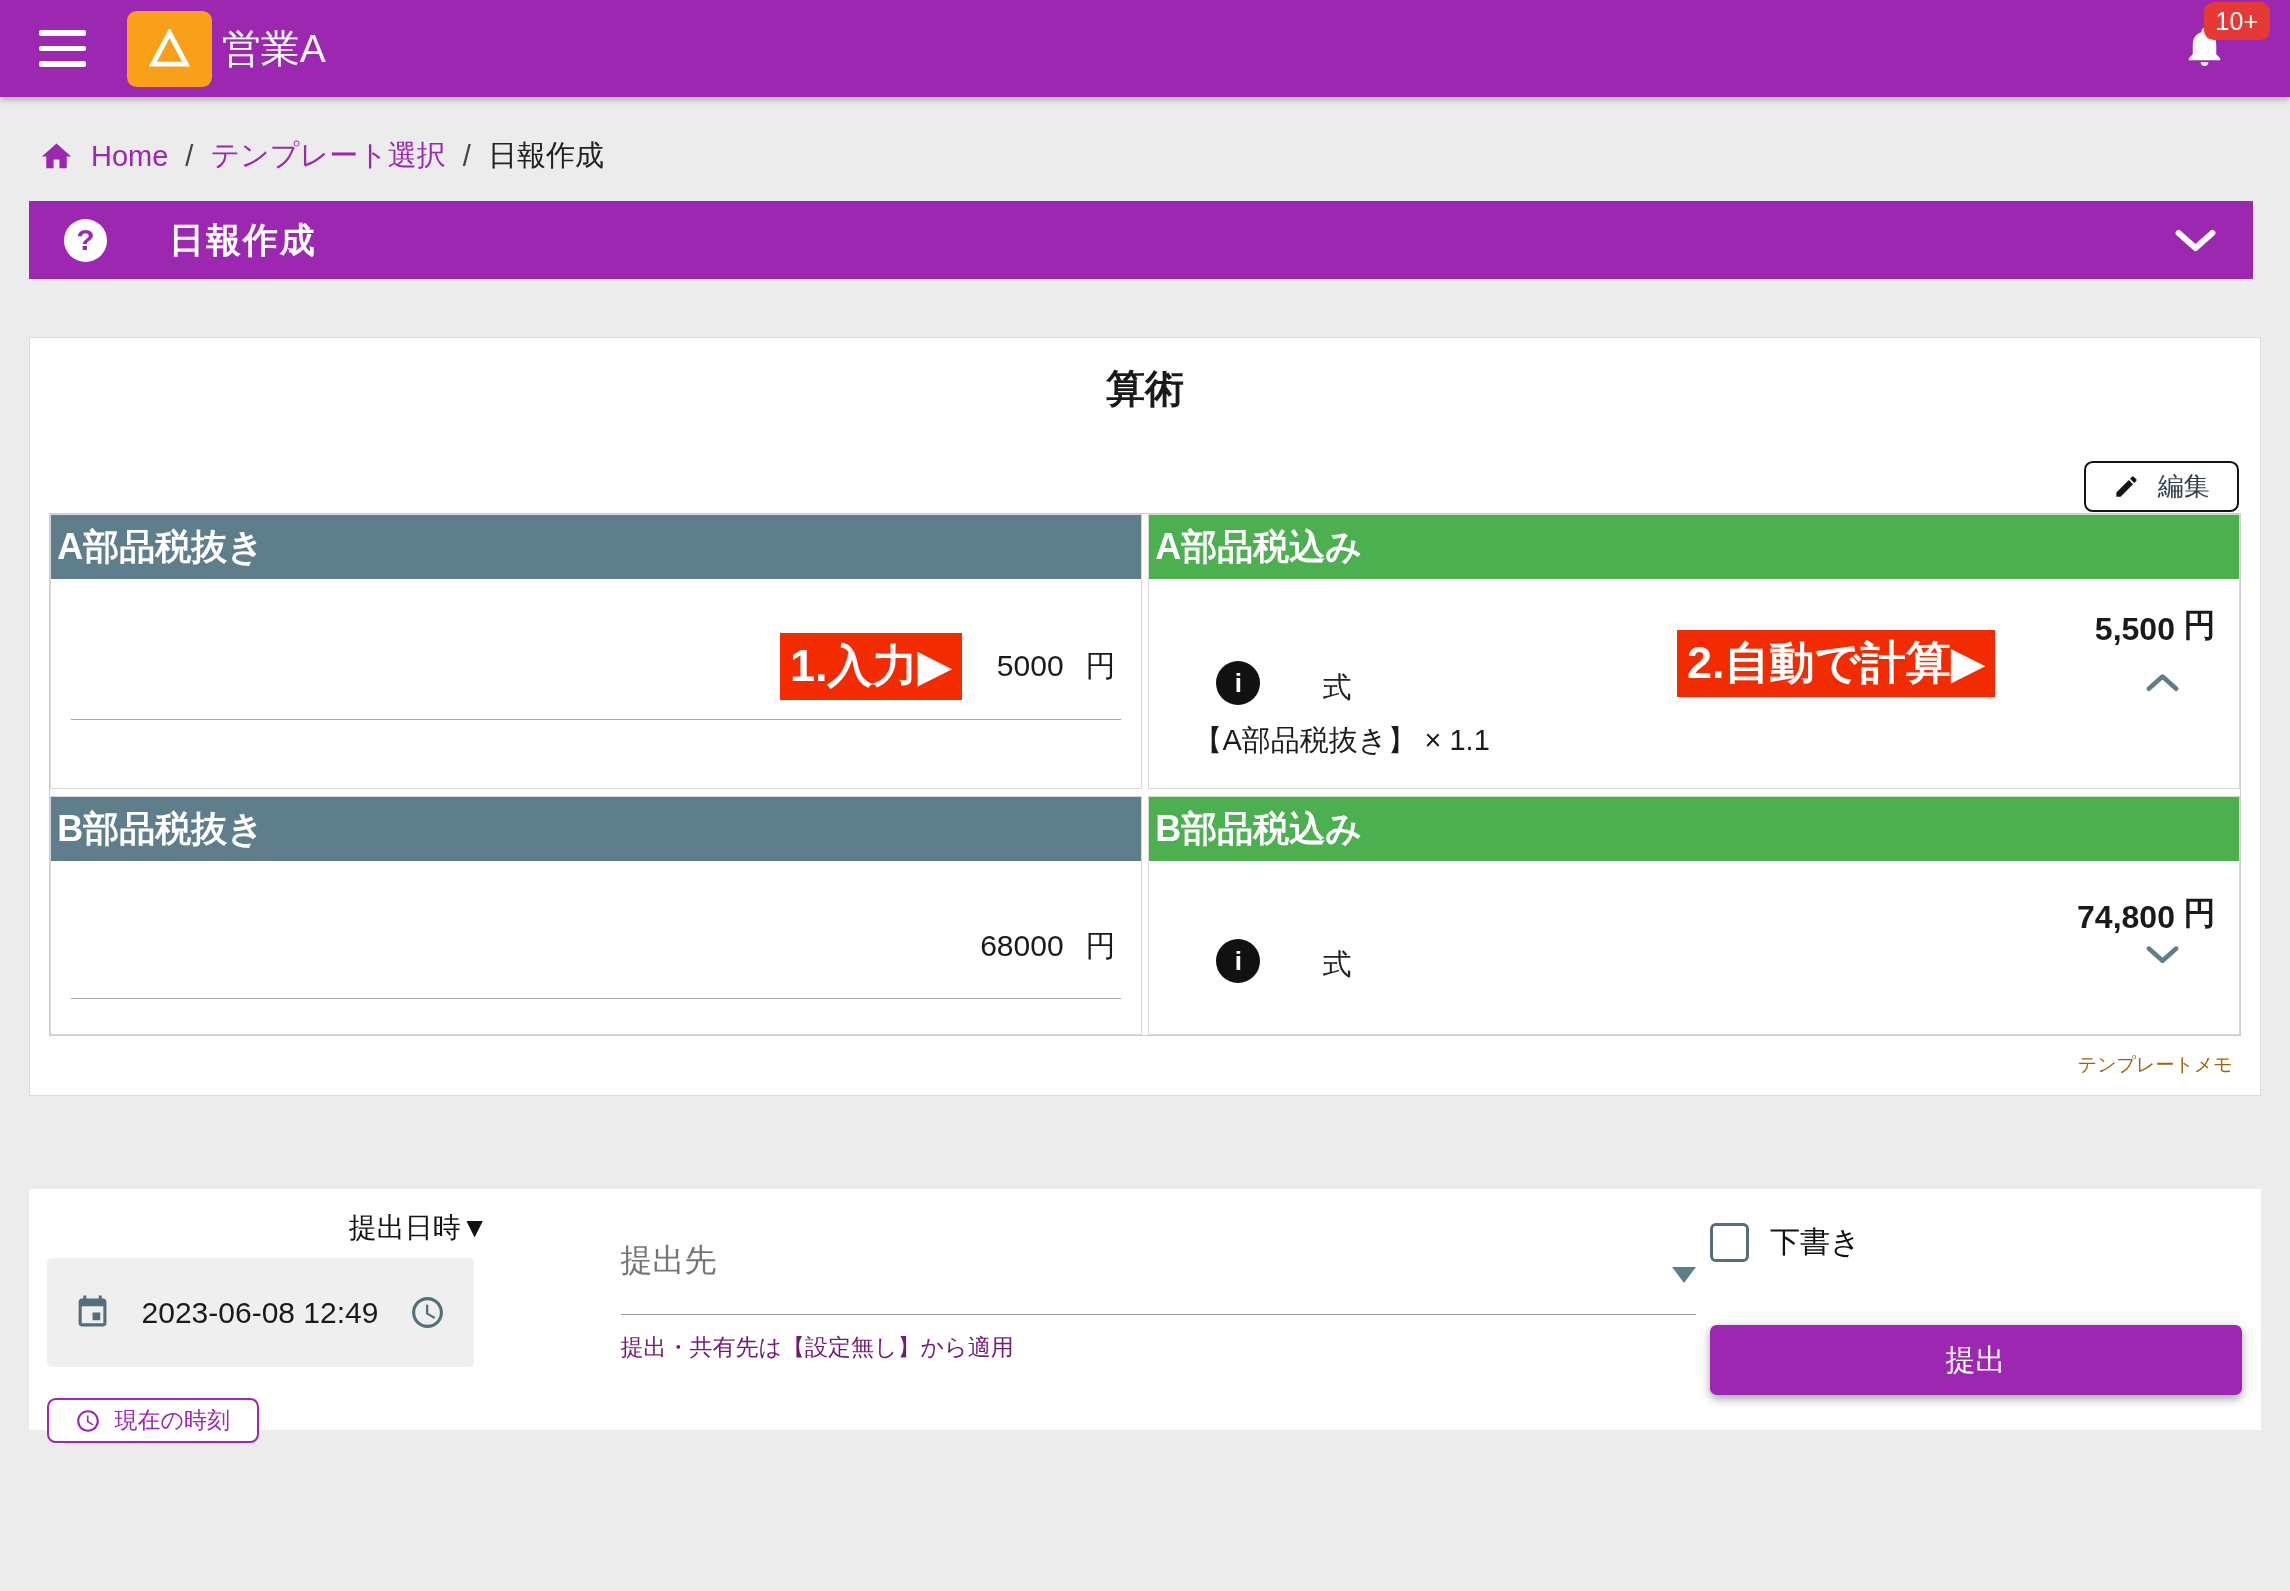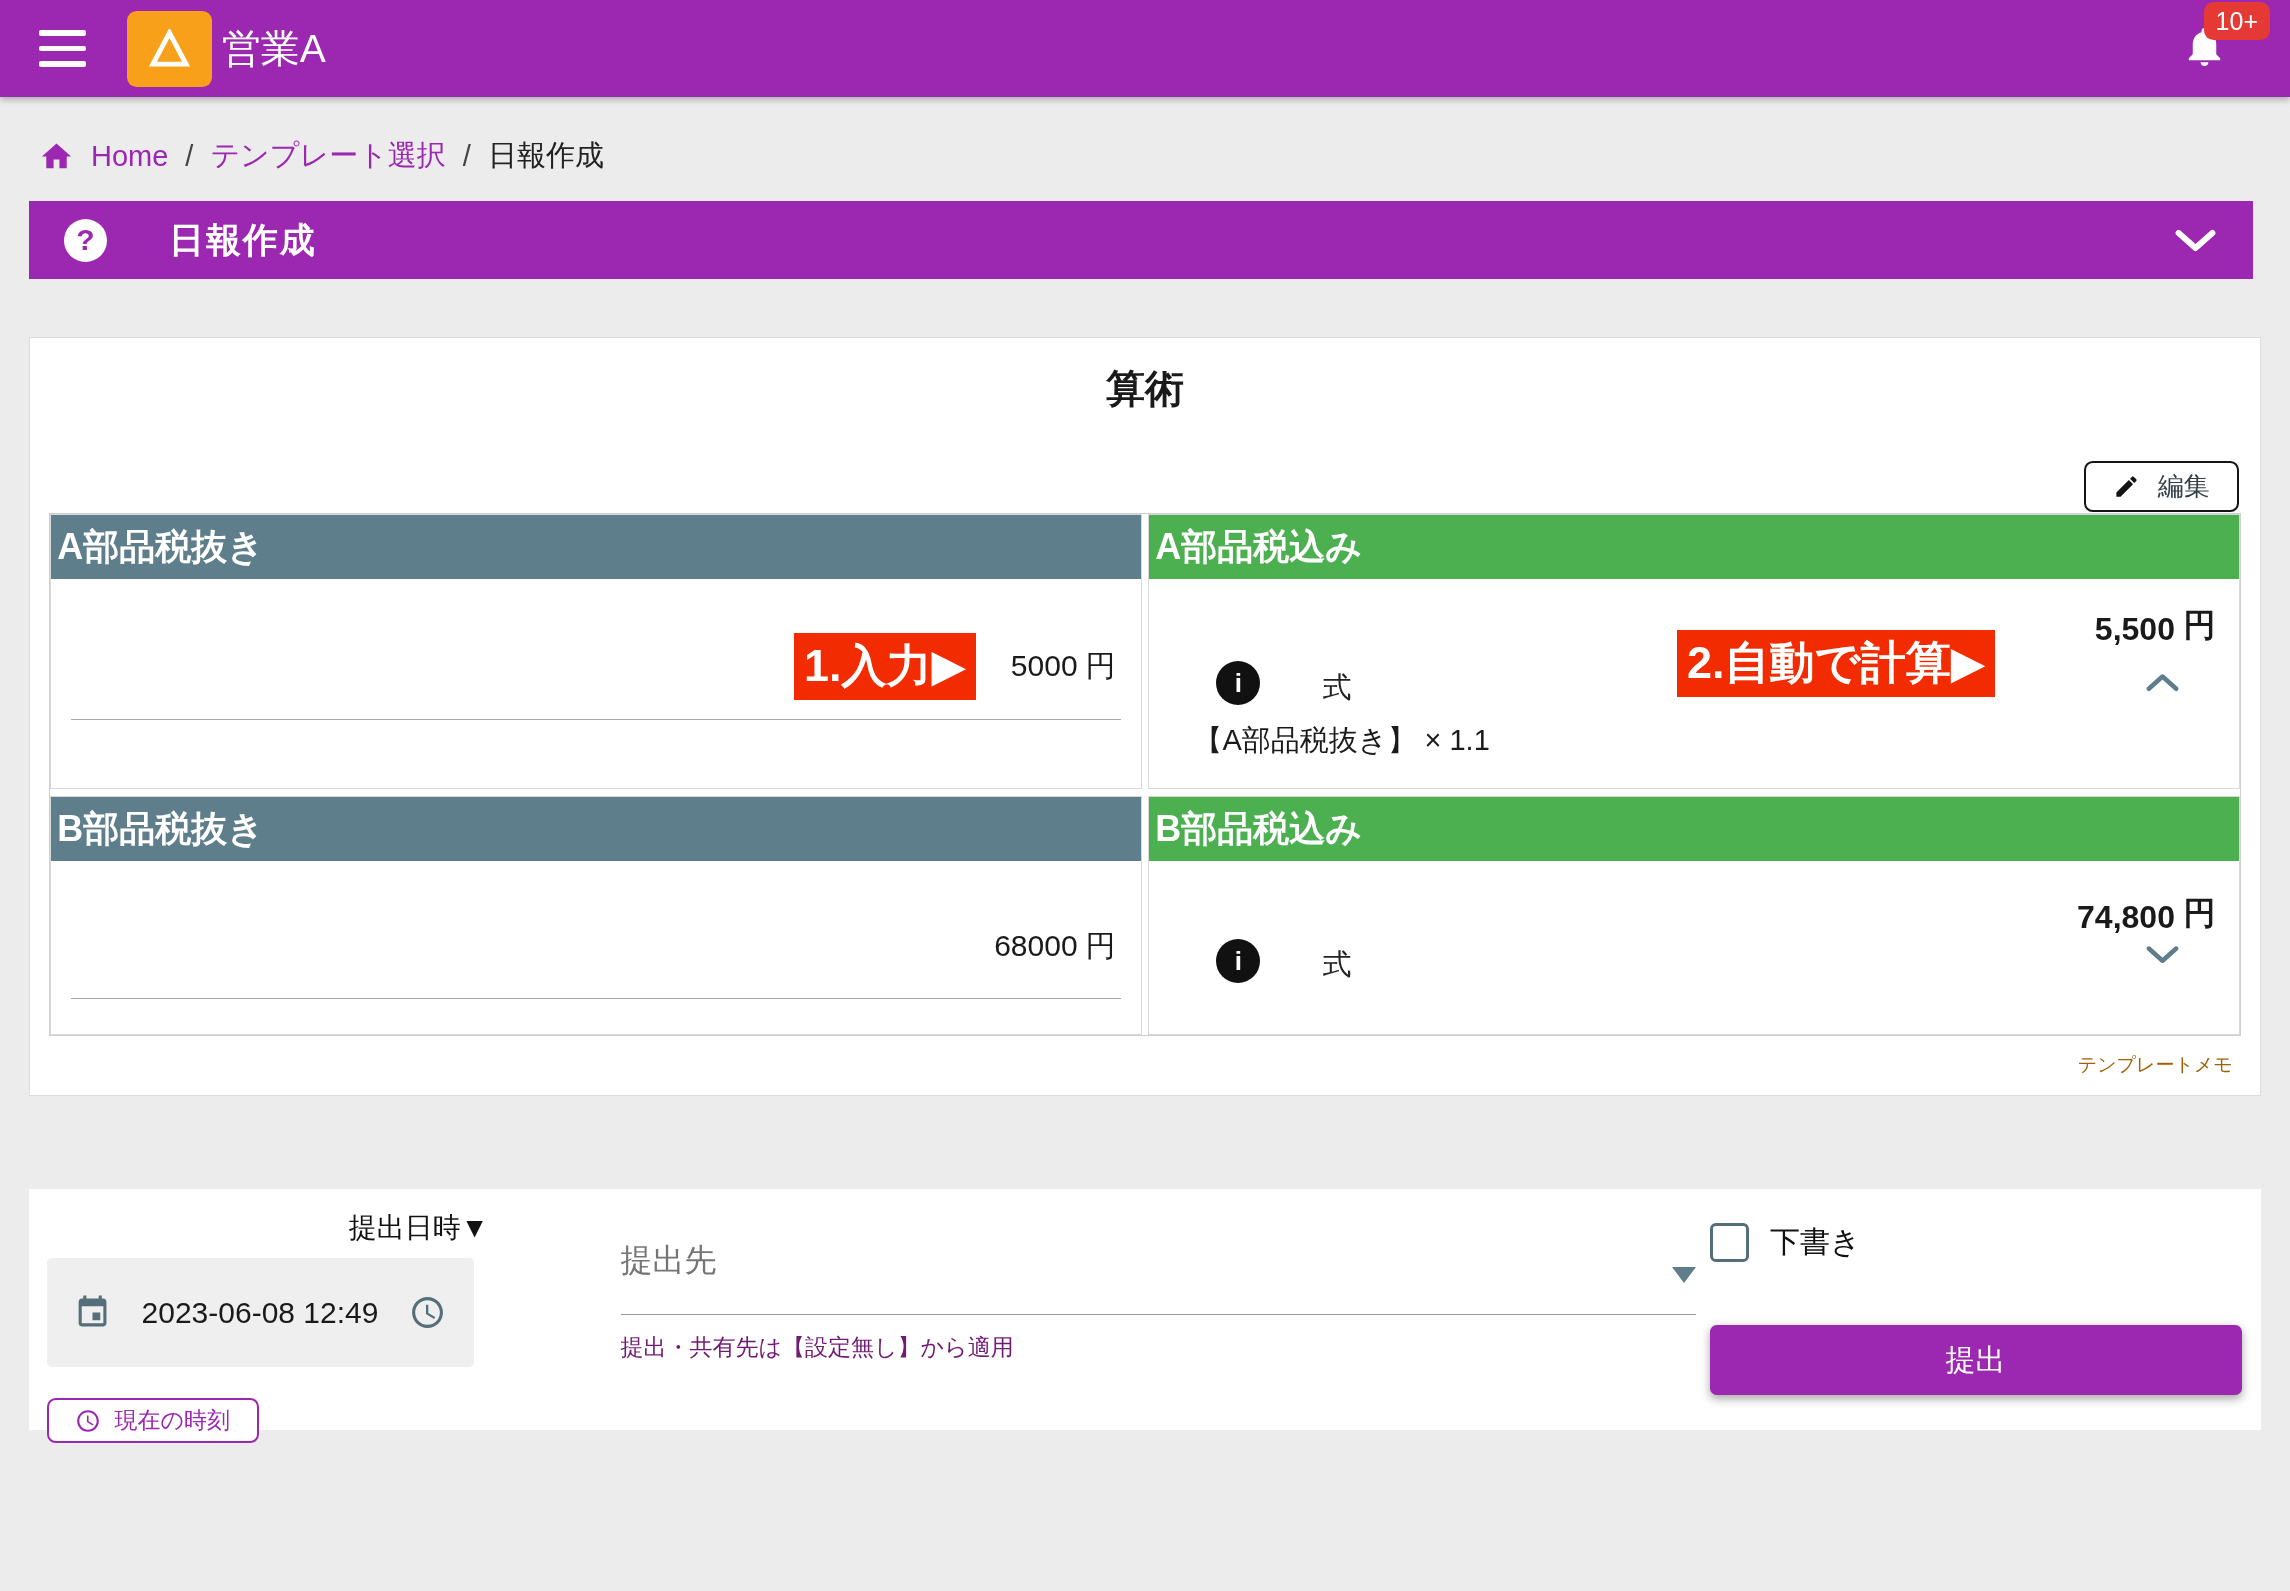--- a/index.html
+++ b/index.html
@@ -92,21 +92,21 @@
   .cell-body { position:relative; background:#fff; }
   .body-a { height:209px; }
   .body-b { height:173px; }
 
   .value-row {
     position:absolute; right:25px;
     display:flex; align-items:center; gap:35px;
   }
   .row-a { top:53px; height:68px; }
   .row-b { top:51px; height:68px; }
-  .field-value { font-size:30px; color:#1a1a1a; display:flex; align-items:baseline; gap:8px; }
+  .field-value { font-size:30px; color:#1a1a1a; display:flex; align-items:baseline; gap:22px; }
   .callout {
     background:#f22c00; color:#fff;
     font-size:45px; font-weight:bold; line-height:1.25;
     padding:4.9px 9.7px; white-space:nowrap;
   }
   .input-underline {
     position:absolute; left:19.4px; right:19.4px;
     border-bottom:1.9px solid #a8a8a8;
   }
   .ul-a { bottom:68px; }

